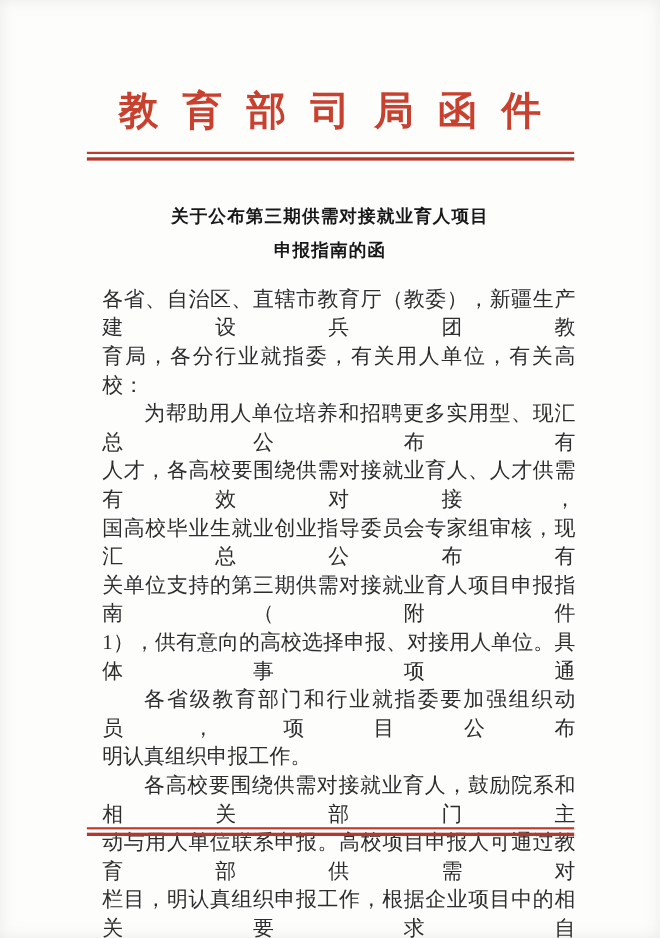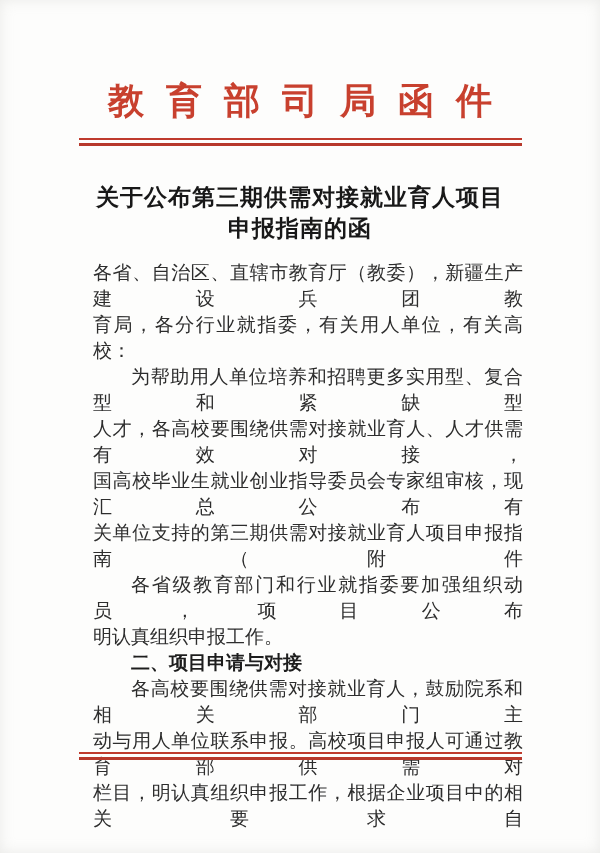--- a/index.html
+++ b/index.html
@@ -41,21 +41,21 @@
     background: transparent;
   }
   .rule-top { top: 138px; }
   .rule-bottom { top: 752px; }
   .doc-title {
     position: absolute;
     top: 182px;
     left: 0;
     width: 100%;
     text-align: center;
-    font-size: 23px;
+    font-size: 16px;
     line-height: 31px;
     font-weight: bold;
     color: #181818;
     letter-spacing: 1px;
   }
   .doc-body {
     position: absolute;
     top: 260px;
     left: 93px;
     width: 430px;
@@ -90,27 +90,27 @@
   <div class="red-rule rule-top"></div>
 
   <div class="doc-title">
     <div>关于公布第三期供需对接就业育人项目</div>
     <div>申报指南的函</div>
   </div>
 
   <div class="doc-body">
       <div class="line">各省、自治区、直辖市教育厅（教委），新疆生产建设兵团教</div>
       <div class="line no-just">育局，各分行业就指委，有关用人单位，有关高校：</div>
-      <div class="line indent">为帮助用人单位培养和招聘更多实用型、复合型和紧缺型</div>
+      <div class="line indent">为帮助用人单位培养和招聘更多实用型、现汇总公布有</div>
       <div class="line">人才，各高校要围绕供需对接就业育人、人才供需有效对接，</div>
       <div class="line">国高校毕业生就业创业指导委员会专家组审核，现汇总公布有</div>
       <div class="line">关单位支持的第三期供需对接就业育人项目申报指南（附件</div>
+      <div class="line">1），供有意向的高校选择申报、对接用人单位。具体事项通</div>
       <div class="line indent">各省级教育部门和行业就指委要加强组织动员，项目公布</div>
       <div class="line no-just">明认真组织申报工作。</div>
-      <div class="line heading no-just indent">二、项目申请与对接</div>
       <div class="line indent">各高校要围绕供需对接就业育人，鼓励院系和相关部门主</div>
       <div class="line">动与用人单位联系申报。高校项目申报人可通过教育部供需对</div>
       <div class="line">栏目，明认真组织申报工作，根据企业项目中的相关要求自</div>
     </div>
 
   <div class="red-rule rule-bottom"></div>
 
 </div>
 
 </body></html>

